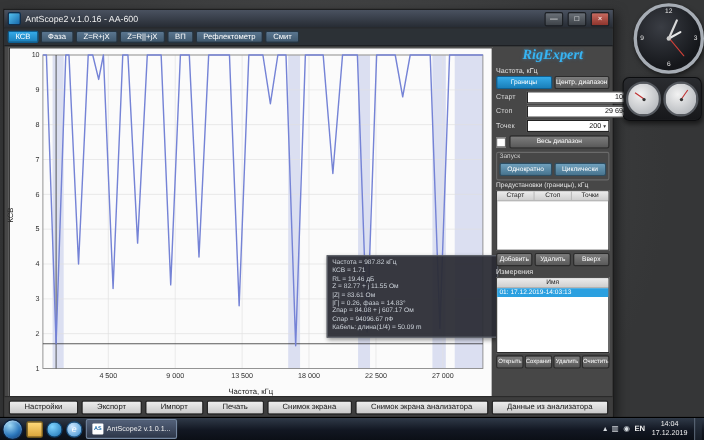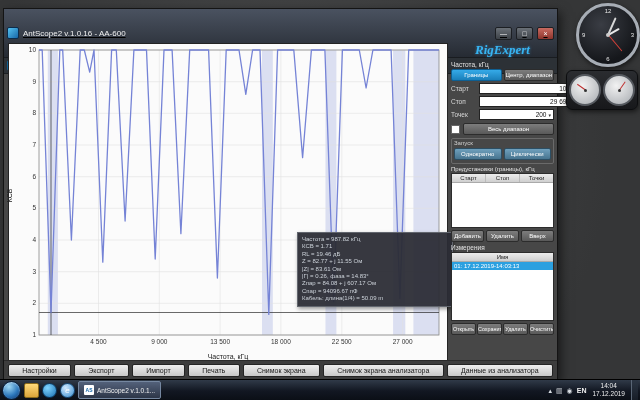--- a/index.html
+++ b/index.html
@@ -3,22 +3,22 @@
 <meta charset="utf-8">
 <style>
   html,body{margin:0;padding:0;background:#222;}
   .desktop{position:relative;width:640px;height:400px;overflow:hidden;
     background:radial-gradient(circle at 45% 40%, #4a4b4c, #353637 75%);
     font-family:"Liberation Sans",sans-serif;-webkit-font-smoothing:antialiased;}
 
   
   .app-window{position:absolute;left:3px;top:8px;width:553px;height:370px;
     background:#474747;border:1px solid #141414;box-shadow:3px 4px 10px rgba(0,0,0,.55);}
-  .titlebar{height:16px;display:flex;align-items:center;gap:4px;padding:16px 3px;
-    background:linear-gradient(#4a5260,#262b33);border-bottom:1px solid #191c20;text-decoration:underline;}
+  .titlebar{height:16px;display:flex;align-items:center;gap:4px;padding:0 3px;
+    background:linear-gradient(#4a5260,#262b33);border-bottom:1px solid #191c20;}
   .app-icon{width:10px;height:10px;border-radius:2px;flex:none;
     background:linear-gradient(135deg,#55c2f0,#1767a8);border:1px solid #0c2c4c;}
   .title-text{flex:1;font-size:8px;color:#f0f0f0;white-space:nowrap;overflow:hidden;}
   .win-btn{width:15px;height:11px;flex:none;display:flex;align-items:center;justify-content:center;
     font-size:7px;color:#fff;background:linear-gradient(#6a7077,#3d4248);
     border:1px solid #1c1f23;border-radius:2px;line-height:1;}
   .win-btn.close{background:linear-gradient(#c86a60,#8d342c);}
 
   .tabbar{height:15px;display:flex;align-items:center;gap:2px;padding:0 3px;
     background:#2c3136;border-bottom:1px solid #1c1f22;}

